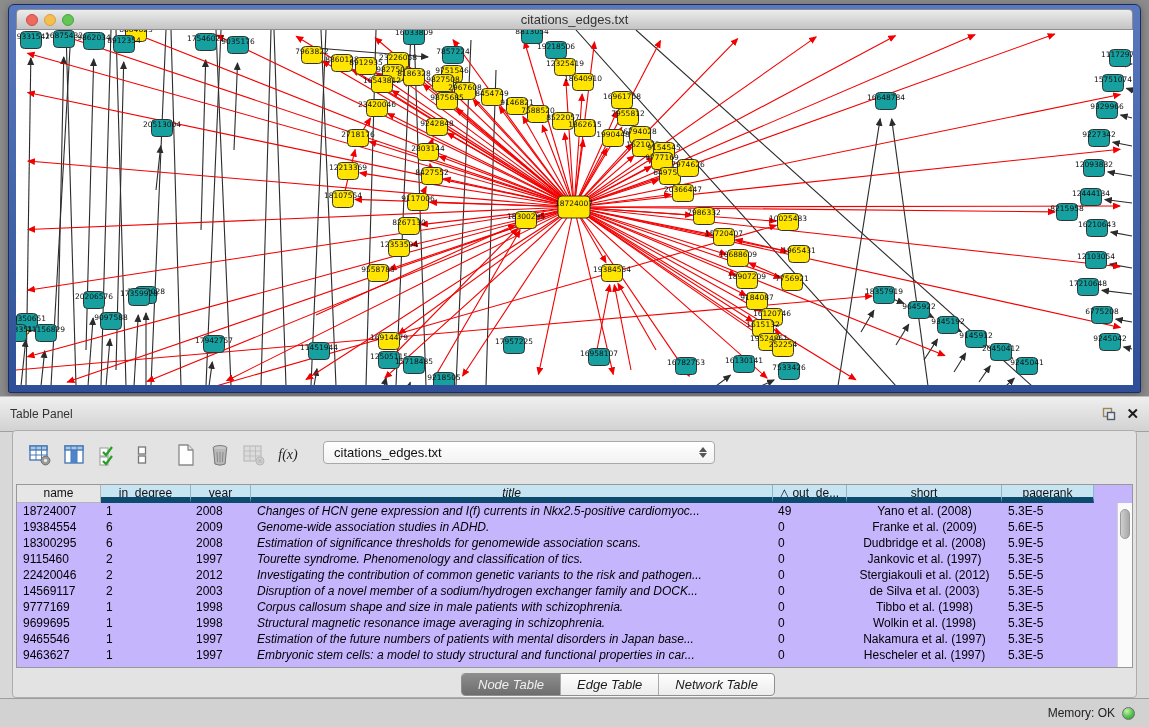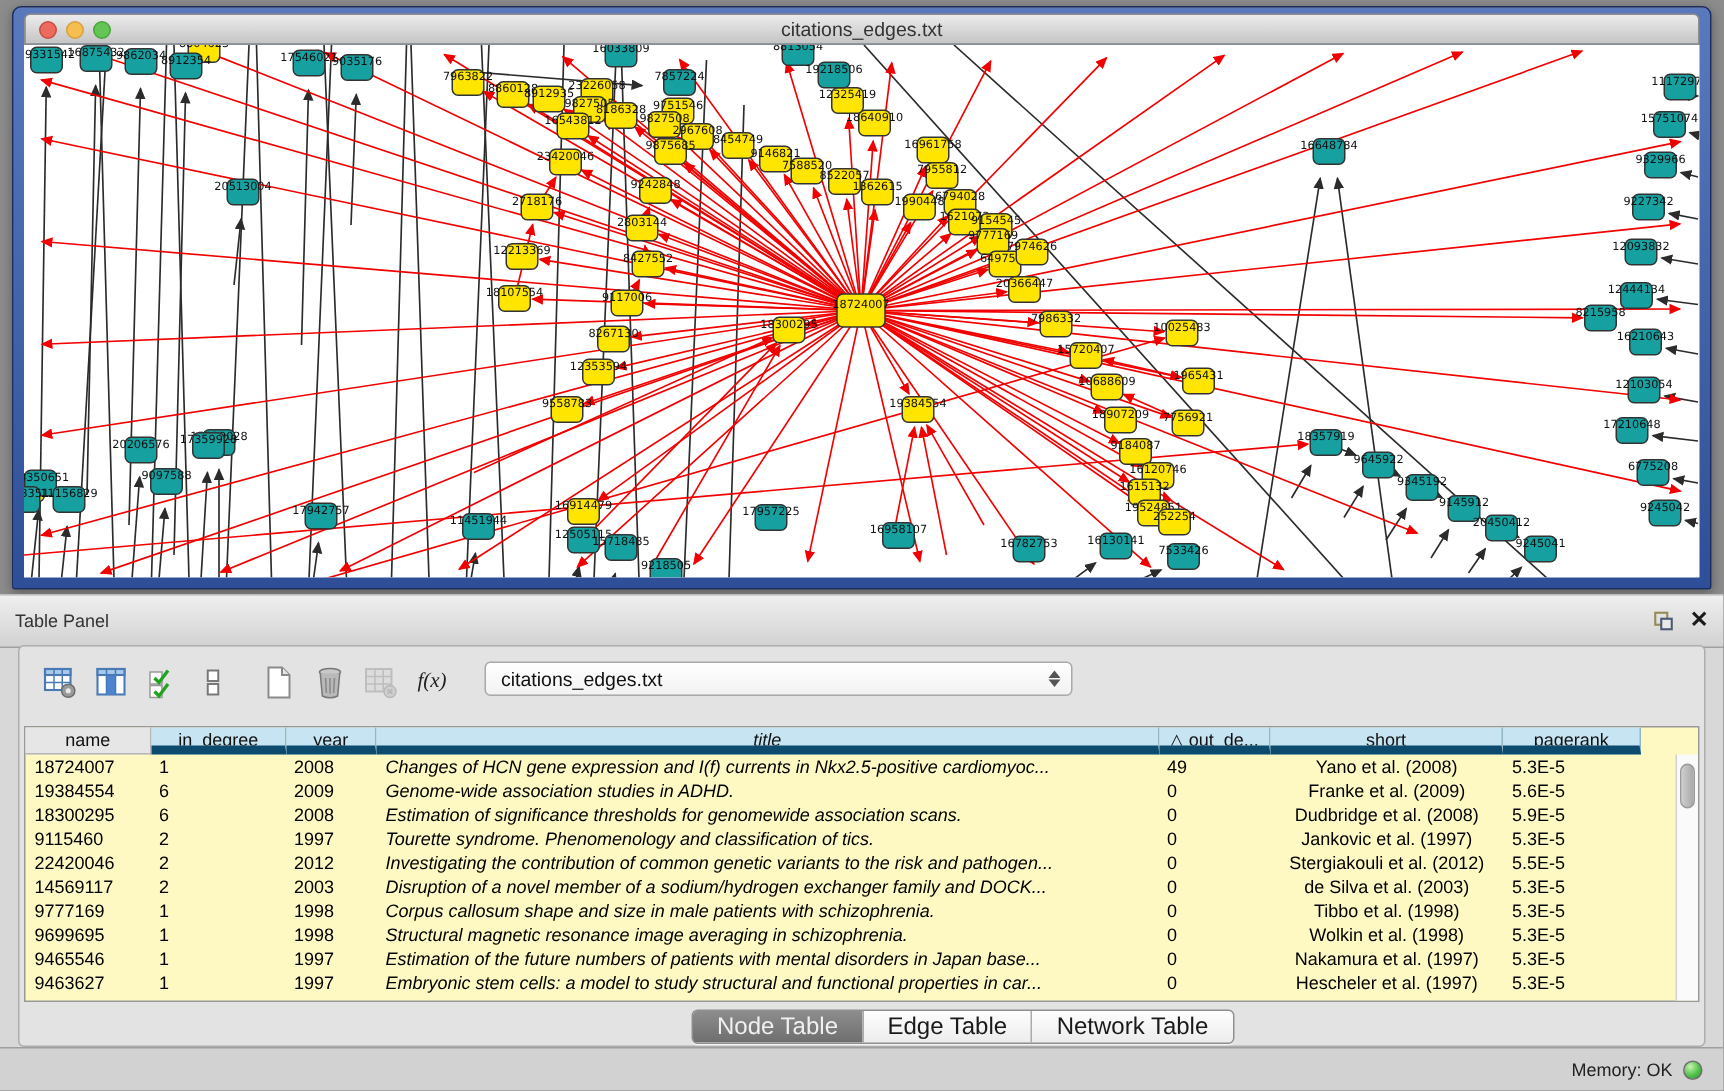--- a/index.html
+++ b/index.html
@@ -34,37 +34,37 @@
   .tool-btn { width:30px; height:28px; display:flex; align-items:center; justify-content:center; margin-right:4px; }
   .tool-btn.disabled { opacity:.5; }
   .fx-label { font-family:"Liberation Serif", serif; font-style:italic; font-size:14px; color:#222; }
   .table-selector { margin-left:16px; width:392px; height:23px; background:linear-gradient(#ffffff,#f2f2f2);
     border:1px solid #a9a9a9; border-radius:4px; display:flex; align-items:center; padding:0 4px 0 10px; font-size:13px; color:#111; }
   .table-selector .sel-value { flex:1; }
   .stepper { display:flex; flex-direction:column; align-items:center; justify-content:center; gap:1px; width:14px; }
   .stepper .tri-up { width:0; height:0; border-left:4px solid transparent; border-right:4px solid transparent; border-bottom:5px solid #555; }
   .stepper .tri-dn { width:0; height:0; border-left:4px solid transparent; border-right:4px solid transparent; border-top:5px solid #555; }
 
-  .data-table { position:absolute; left:3px; top:53px; width:1117px; height:184px; background:#fef9c3; border:1px solid #989898; }
+  .data-table { position:absolute; left:3px; top:53px; width:1117px; height:184px; background:#c4b5fd; border:1px solid #989898; }
   .thead { display:flex; height:18px; }
   .th { height:18px; font-size:12px; color:#111; text-align:center; line-height:17px;
     background:#c6e4f2; border-right:1px solid #93b6c6; border-bottom:6px solid #0c4a6e; overflow:hidden; white-space:nowrap; }
   .th.col0 { background:#e6e6e6; border-right:1px solid #b5b5b5; border-bottom:1px solid #b5b5b5; }
   .trow { display:flex; height:16px; }
   .td { font-size:12px; color:#000; line-height:16px; white-space:nowrap; overflow:hidden; }
   .col0{width:84px;} .col1{width:90px;} .col2{width:60px;} .col3{width:522px;font-style:italic;} .col4{width:74px;} .col5{width:155px;} .col6{width:92px;}
   .td.col0{padding-left:6px;} .td.col1{padding-left:5px;} .td.col2{padding-left:5px;} .td.col3{padding-left:6px;}
   .td.col4{padding-left:5px;} .td.col5{text-align:center;} .td.col6{padding-left:6px;}
   .vscroll { position:absolute; right:0; top:18px; bottom:0; width:15px; background:#fafafa; border-left:1px solid #d0d0d0; }
   .vthumb { position:absolute; left:2px; top:6px; width:10px; height:30px; border-radius:6px;
     background:linear-gradient(90deg,#cfcfcf,#a8a8a8); border:1px solid #9a9a9a; }
 
   .tabs { position:absolute; left:448px; top:242px; display:flex; height:23px; border:1px solid #8f8f8f;
     border-radius:4px; overflow:hidden; background:linear-gradient(#fefefe,#ececec); box-shadow:0 1px 0 rgba(255,255,255,.6); }
-  .tab { padding:0 16px; font-size:16px; color:#1a1a1a; line-height:22px; border-right:1px solid #aaa; }
+  .tab { padding:0 16px; font-size:13px; color:#1a1a1a; line-height:22px; border-right:1px solid #aaa;font-style:italic; }
   .tab:last-child { border-right:none; }
   .tab.active { background:linear-gradient(#8d8d8d,#6e6e6e); color:#f0f0f0; }
 
   .status-bar { position:absolute; left:0; bottom:0; width:1149px; height:29px; background:#d2d2d2;
     border-top:1px solid #9e9e9e; display:flex; align-items:center; justify-content:flex-end; padding-right:14px; }
   .status-bar .mem-label { font-size:12px; color:#222; margin-right:7px; }
   .mem-dot { width:13px; height:13px; border-radius:50%; border:1px solid #6f6f6f;
     background:radial-gradient(circle at 35% 28%, #c8f4ae, #52c24c 55%, #2f9430); }
 </style>
 </head>

